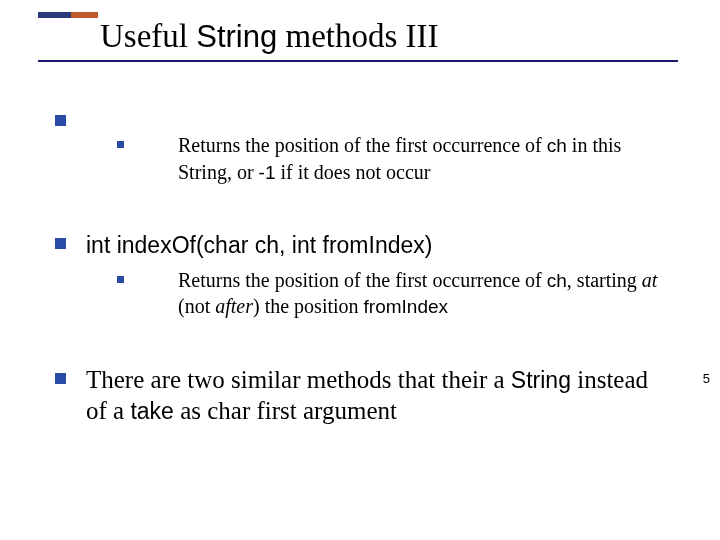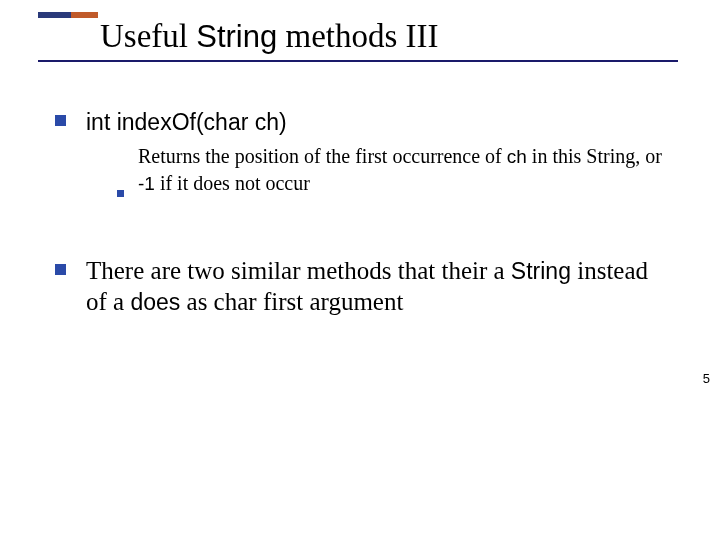--- a/index.html
+++ b/index.html
@@ -72,24 +72,25 @@
     font-size: 25px;
     line-height: 1.25;
   }
   .bul1 .txt .code {
     font-family: Verdana, Geneva, sans-serif;
     font-size: 23px;
   }
 
   .bul2 {
     display: flex;
-    align-items: flex-end;
+    align-items: flex-start;
     margin-left: 62px;
     margin-top: 0;
     margin-bottom: 30px;
+    gap: 40px;
   }
   .bul2 .sq {
     flex: 0 0 auto;
     width: 7px;
     height: 7px;
     background: #2a4aa8;
     margin-top: 9px;
     margin-right: 14px;
   }
   .bul2 .txt {
@@ -125,40 +126,49 @@
     <div class="title">
       <span>Useful </span><span class="code">String</span><span> methods III</span>
     </div>
   </div>
   <div class="title-underline"></div>
 
   <div class="content">
 
     <div class="bul1">
       <div class="sq"></div>
-      <div class="txt">
-        <span class="code">int indexOf(char ch)</span>
-      </div>
     </div>
     <div class="bul2">
       <div class="sq"></div>
       <div class="txt">
         <span>Returns the position of the first occurrence of </span><span class="code">ch</span><span> in this String, or </span><span class="code">-1</span><span> if it does not occur</span>
       </div>
     </div>
 
     <div class="gap-lg"></div>
 
+    <div class="bul1">
+      <div class="sq"></div>
+      <div class="txt">
+        <span class="code">int indexOf(char ch, int fromIndex)</span>
+      </div>
+    </div>
+    <div class="bul2">
+      <div class="sq"></div>
+      <div class="txt">
+        <span>Returns the position of the first occurrence of </span><span class="code">ch</span><span>, starting </span><span class="ital">at</span><span> (not </span><span class="ital">after</span><span>) the position </span><span class="code">fromIndex</span>
+      </div>
+    </div>
 
     <div class="gap-lg"></div>
 
     <div class="bul1">
       <div class="sq"></div>
       <div class="txt">
-        <span>There are two similar methods that their a </span><span class="code">String</span><span> instead of a </span><span class="code">does</span><span> as char first argument</span>
+        <span>There are two similar methods that their a </span><span class="code">String</span><span> instead of a </span><span class="code">take</span><span> as char first argument</span>
       </div>
     </div>
 
   </div>
 
   <div class="pagenum">5</div>
 
 </div>
 
 </body></html>

